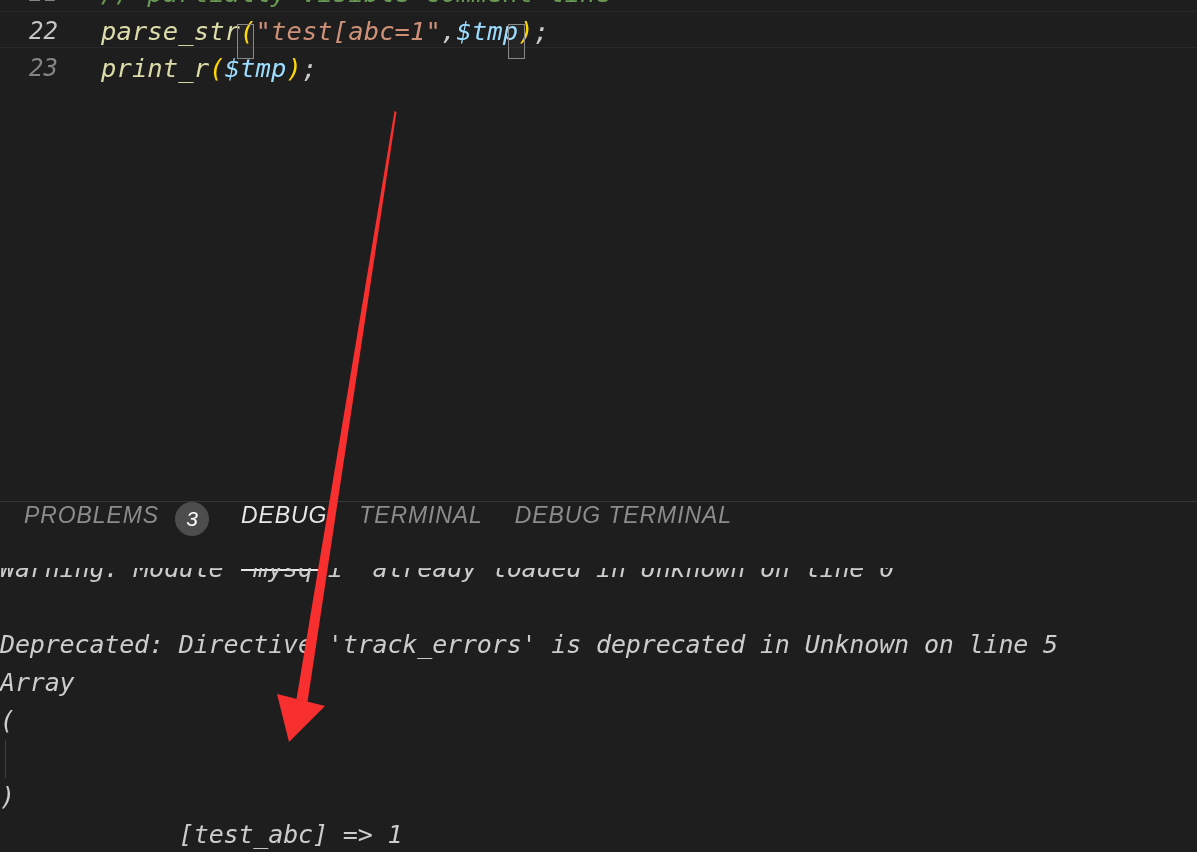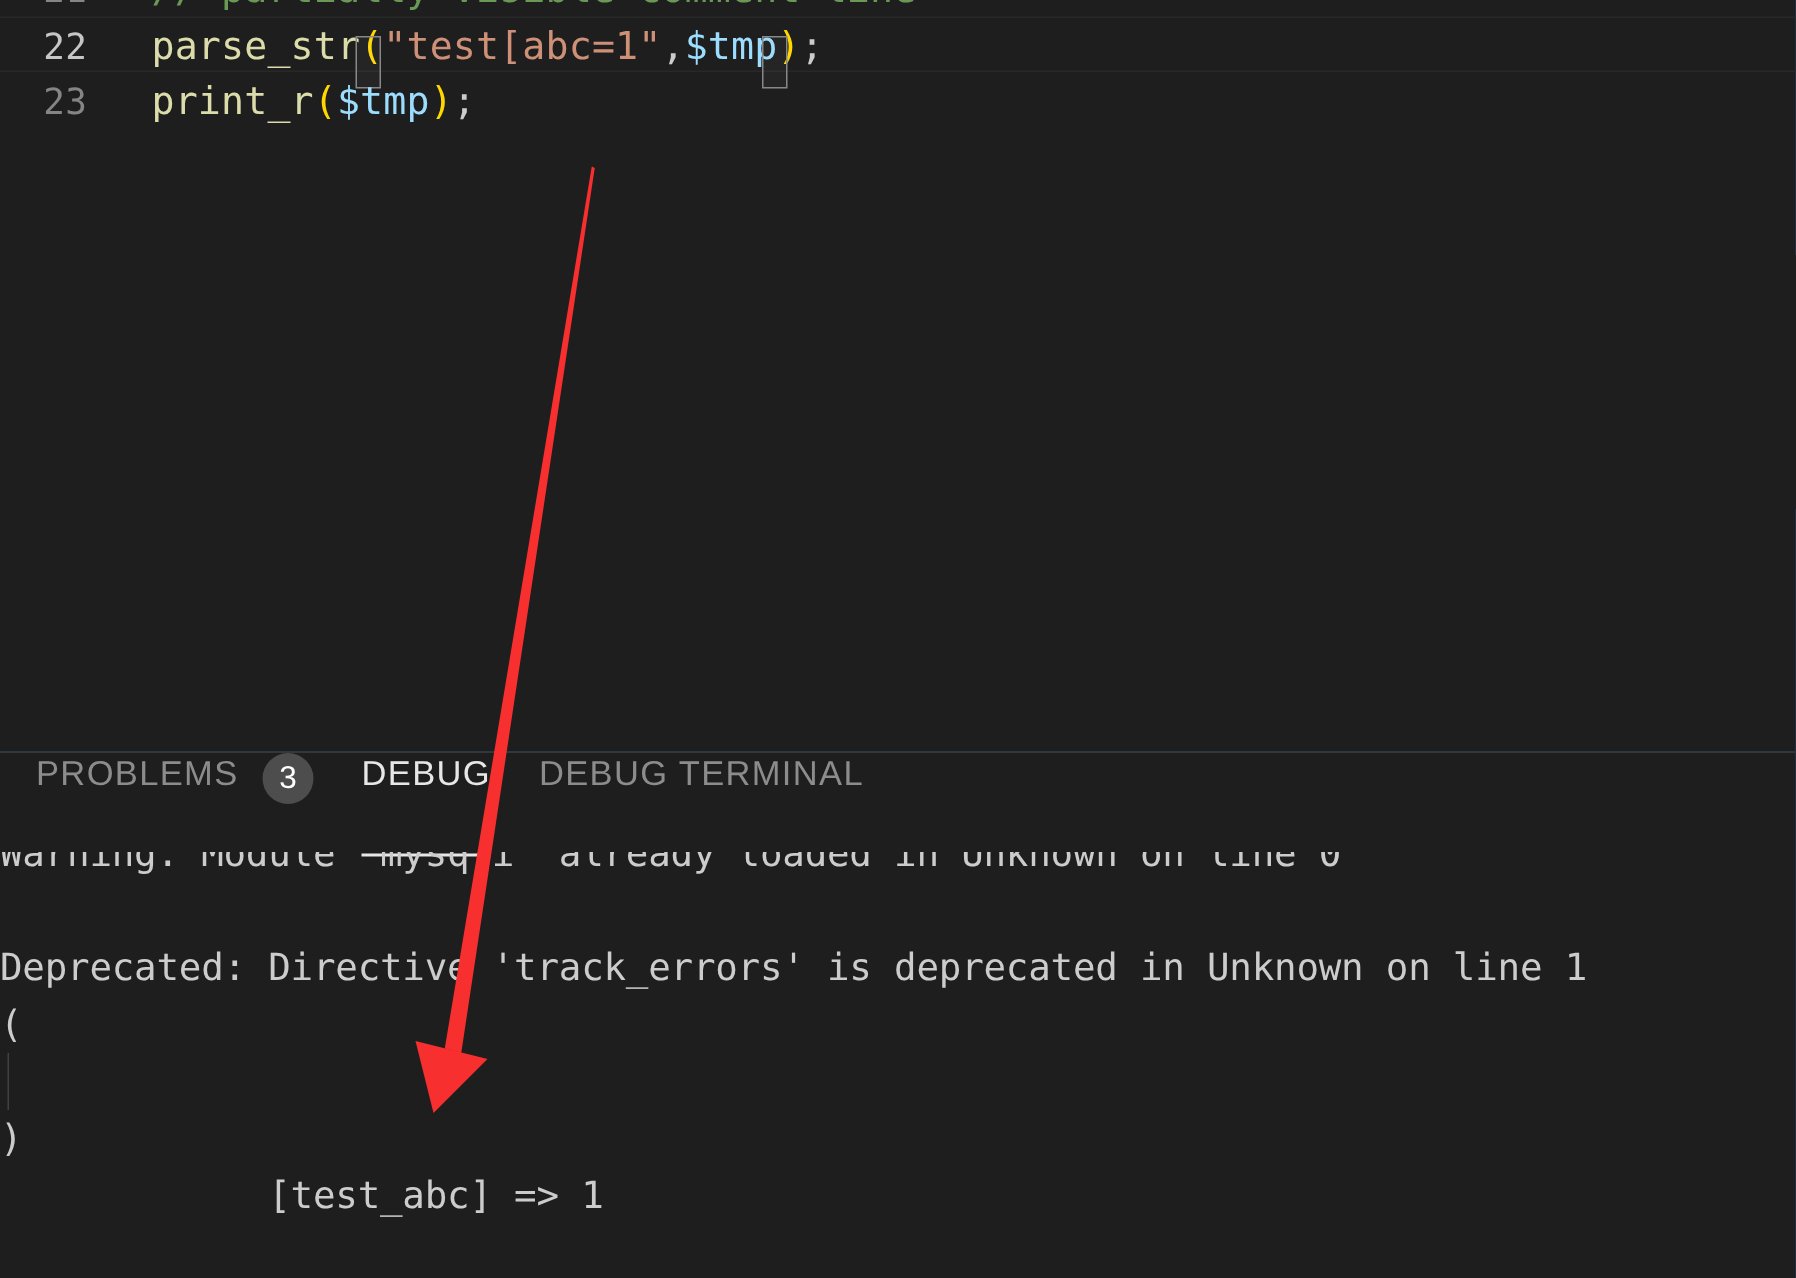--- a/index.html
+++ b/index.html
@@ -13,21 +13,22 @@
     height: 852px;
     overflow: hidden;
     font-family: "DejaVu Sans Mono", "Liberation Mono", monospace;
     -webkit-font-smoothing: antialiased;
   }
 
   #root {
     position: relative;
     width: 1197px;
     height: 852px;
-    background: #3b82f6;
+    background: #b91c1c;
+    font-style: italic;
   }
 
   
   .editor {
     position: absolute;
     left: 0; top: 0;
     width: 1197px;
     height: 501px;
     background: #1e1e1e;
     overflow: hidden;
@@ -238,31 +239,35 @@
 
       <div class="tab">
         <span>PROBLEMS</span>
         <span class="badge">3</span>
       </div>
 
       <div class="tab active">
         <span>DEBUG</span>
       </div>
 
+      <div class="tab">
+        <span>TERMINAL</span>
+      </div>
 
       <div class="tab">
         <span>DEBUG TERMINAL</span>
       </div>
 
     </div>
 
     <div class="output">
       <div class="out-line clipped">Warning: Module 'mysqli' already loaded in Unknown on line 0</div>
       <div class="out-line"></div>
-      <div class="out-line">Deprecated: Directive 'track_errors' is deprecated in Unknown on line 1</div>
+      <div class="out-line">Deprecated: Directive 'track_errors' is deprecated in Unknown on line 5</div>
+      <div class="out-line">Array</div>
       <div class="out-line">(</div>
       <div class="out-line">
         <span class="out-indent-guide"></span>
         <span>    [test_abc] =&gt; 1</span>
       </div>
       <div class="out-line">)</div>
     </div>
 
   </div>
 

